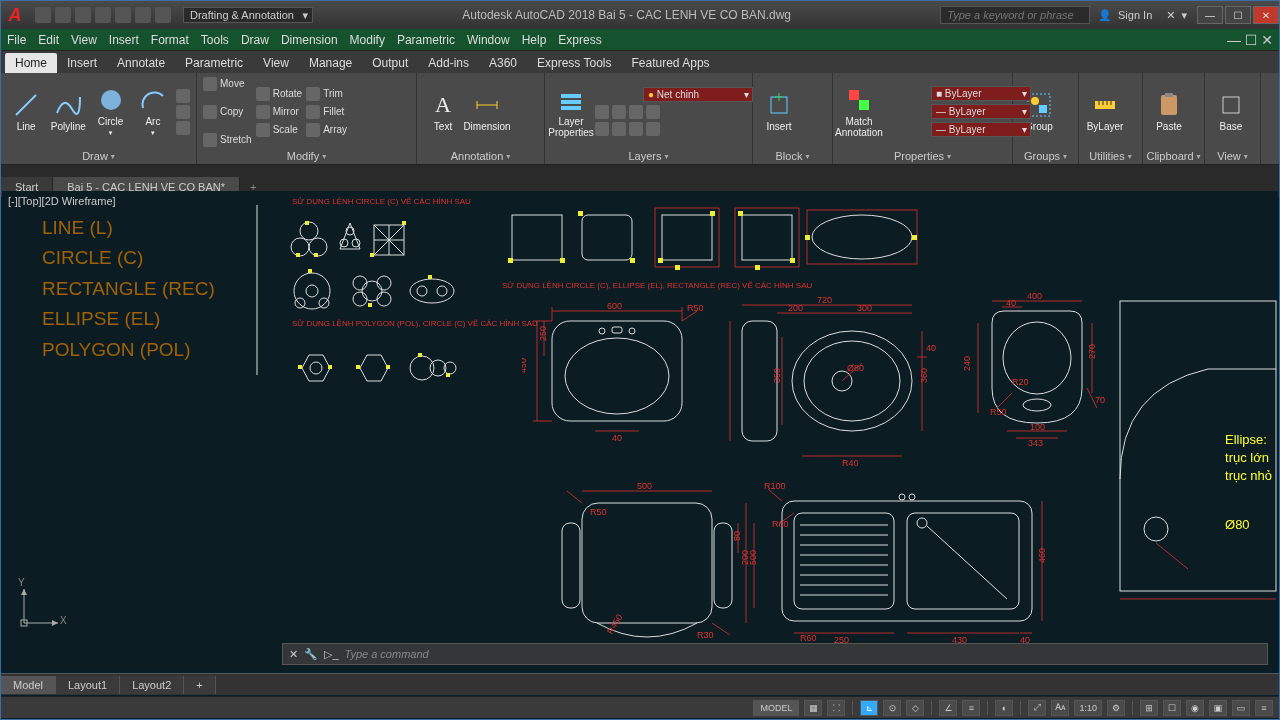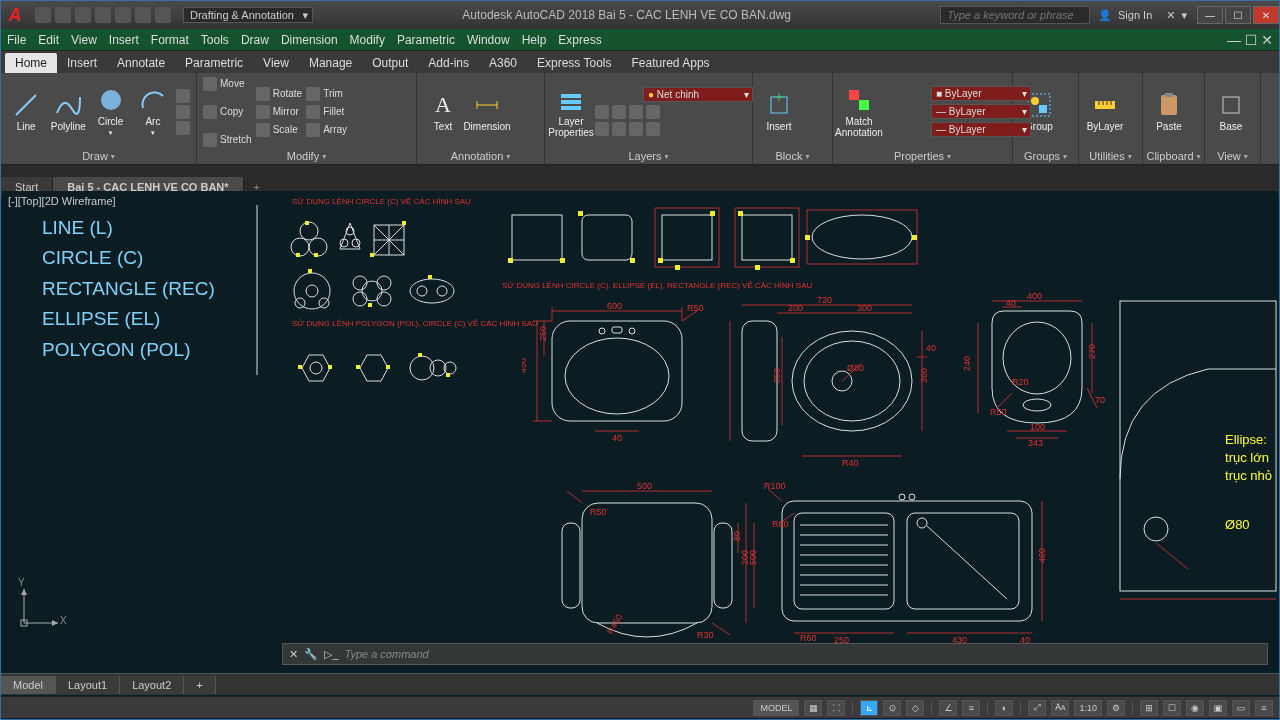--- a/index.html
+++ b/index.html
@@ -42,27 +42,27 @@
 .mini-row { display:flex; align-items:center; gap:3px; color:#ddd; font-size:10px; }
 .mini-row .mi { width:14px; height:14px; background:#666; border-radius:2px;}
 .col { display:flex; flex-direction:column; justify-content:center; gap:2px; }
 .dd-layer { background:#7f1d1d; border:1px solid #555; color:#ddd; font-size:10px; padding:1px 16px 1px 4px; position:relative; width:100px;margin-left:48px;}
 .dd-layer.wide{width:110px;}
 .dd-layer::after{content:"▾"; position:absolute; right:3px;}
 
 
 .filetabs { height:32px; background:#2a2a2a; display:flex; align-items:flex-end; font-size:11px; color:#ccc; }
 .filetabs .ftab { padding:4px 14px; background:#3a3a3a; border-right:1px solid #222; cursor:default;}
-.filetabs .ftab.active { background:#4a4a4a;font-weight:bold; }
+.filetabs .ftab.active { background:#4a4a4a; }
 .filetabs .plus { padding:4px 10px; color:#888; }
 
 
 .canvas-wrap { position:absolute; left:1px; right:1px; top:190px; bottom:48px; background:#0b1c22; overflow:hidden; }
 .viewlabel { position:absolute; left:6px; top:4px; color:#ccc; font-size:11px; }
-.cmdlist { position:absolute; left:40px; top:22px; color:#7dd3fc; font-size:19px; line-height:1.6; font-family:Arial; }
+.cmdlist { position:absolute; left:40px; top:22px; color:#a16207; font-size:19px; line-height:1.6; font-family:Arial; }
 
 
 .ucs { position:absolute; left:14px; bottom:40px; color:#888; font-size:10px; }
 .ucs svg { display:block; }
 
 
 .drawings { position:absolute; left:260px; top:0; right:0; bottom:28px; }
 
 
 .cmdline { position:absolute; left:280px; right:10px; bottom:6px; height:22px; background:rgba(60,60,60,.85); border:1px solid #555; display:flex; align-items:center; padding:0 6px; color:#888; font-size:11px; gap:6px;}

